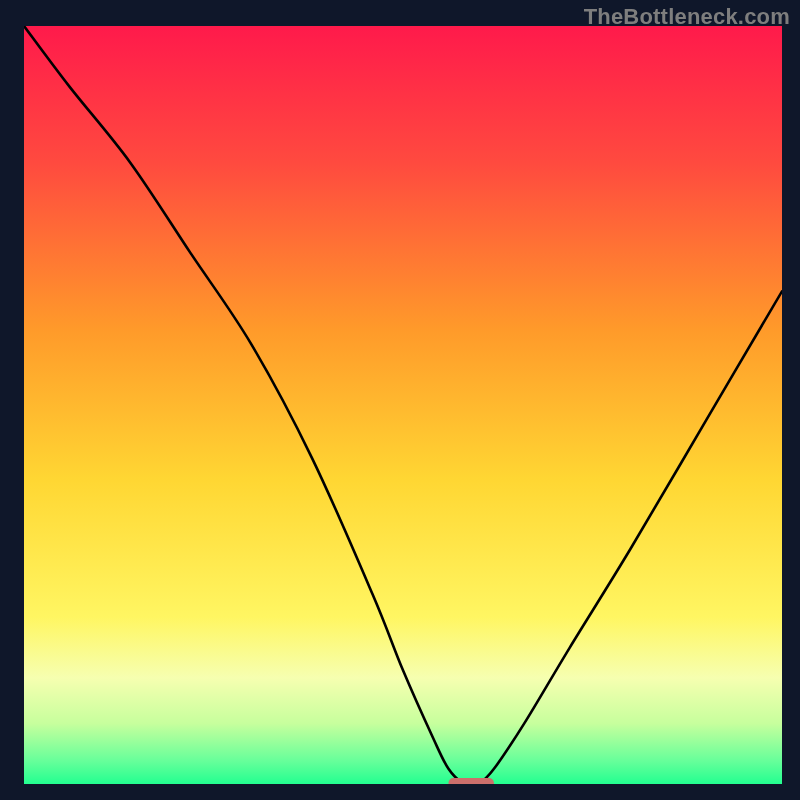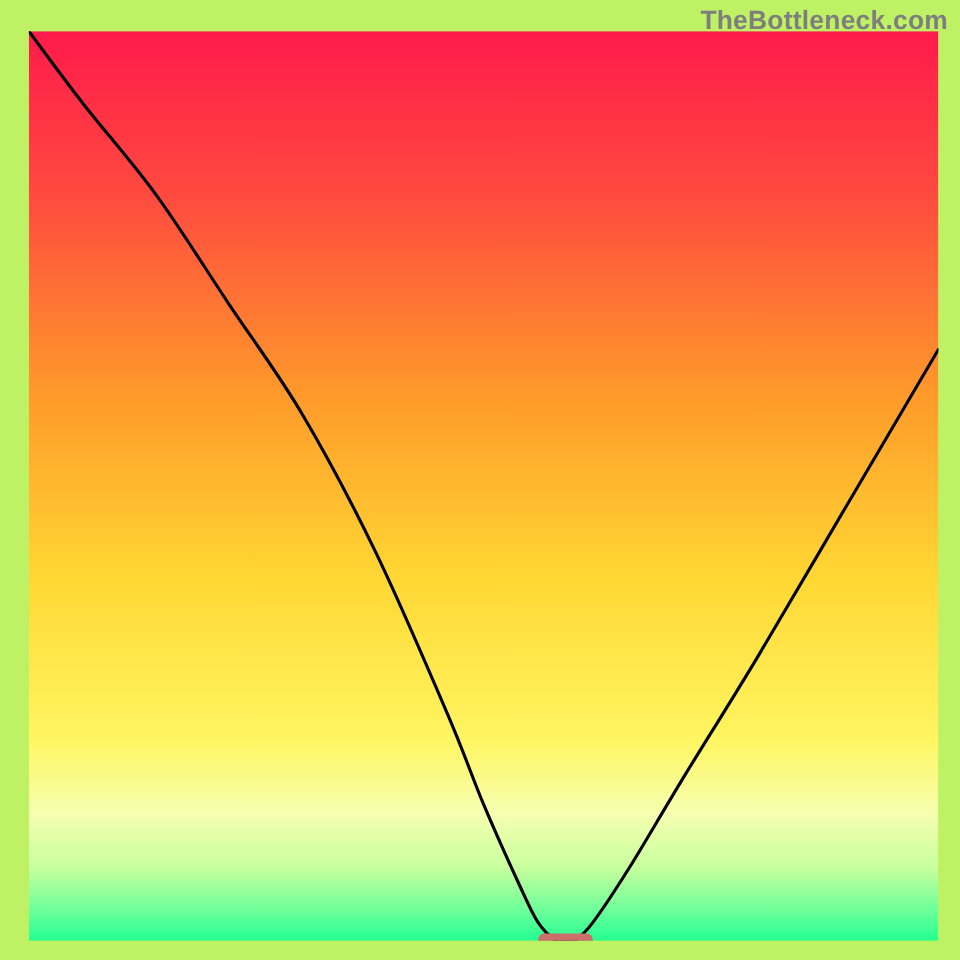--- a/index.html
+++ b/index.html
@@ -8,21 +8,21 @@
     width: 800px;
     height: 800px;
     background: #000;
     overflow: hidden;
     font-family: Arial, Helvetica, sans-serif;
   }
   .frame {
     position: relative;
     width: 800px;
     height: 800px;
-    background: #bef264;
+    background: #0f172a;
   }
   .watermark {
     position: absolute;
     top: 4px;
     right: 10px;
     color: #7e7e7e;
     font-size: 22px;
     font-weight: 600;
     letter-spacing: 0.2px;
     z-index: 20;

